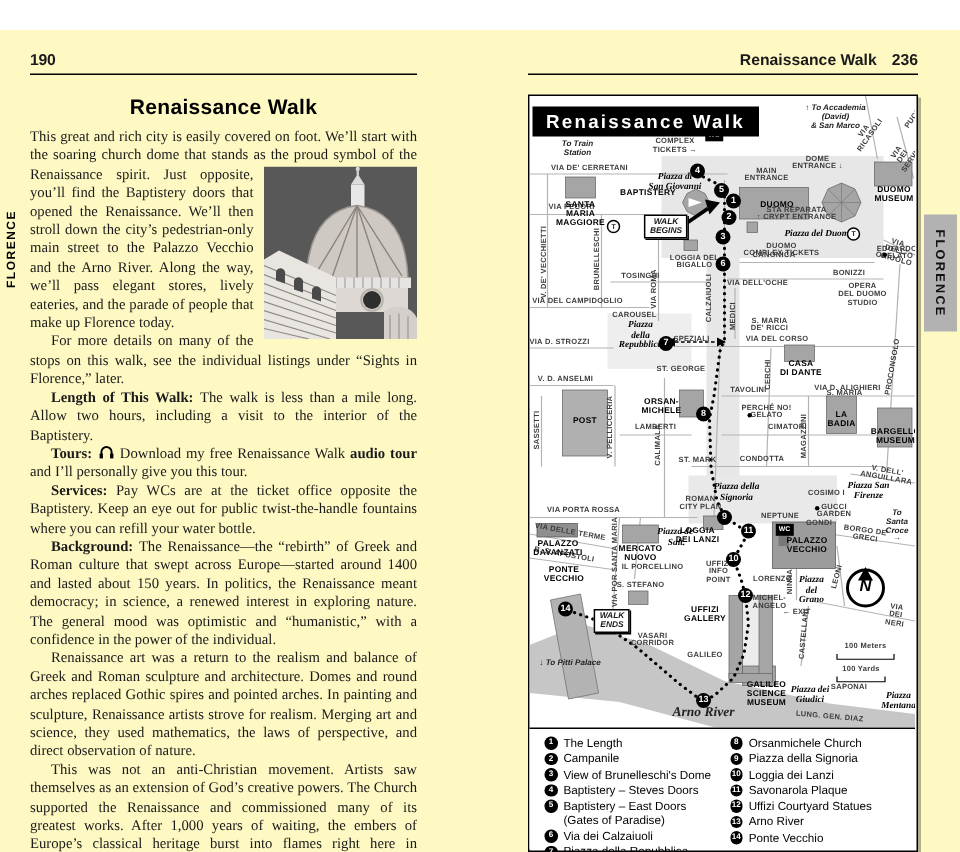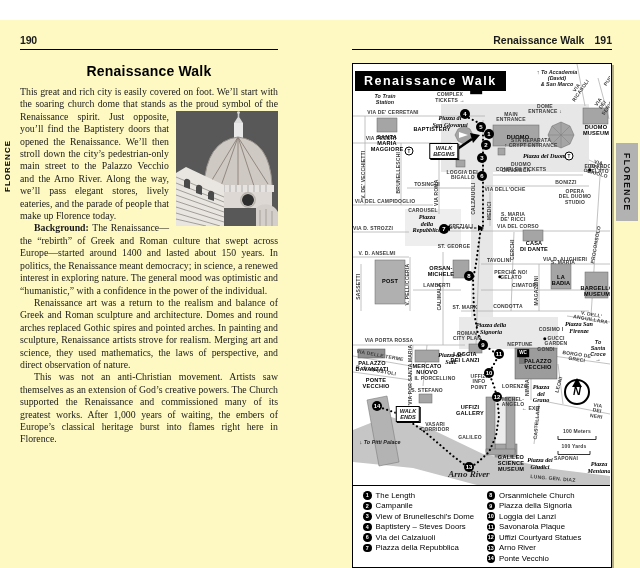--- a/index.html
+++ b/index.html
@@ -138,29 +138,37 @@
             <path d="M32,82 a3,3 0 0 1 6,2 l0,6 -6,-2 z"></path>
           </g>
 
         <path d="M80,97 a14,14 0 0 1 22,4 l0,14 -22,0 Z" fill="#d4cfca"></path>
         <g stroke="#948e88" stroke-width="0.7">
             <path d="M84,99 v16 M90,98 v17 M96,100 v15"></path>
           </g>
       </svg>
 
     <p class=""><span>This great and rich city is easily covered on foot. We’ll start with the soaring church dome that stands as the proud symbol of the Renaissance spirit. Just opposite, you’ll find the Baptistery doors that opened the Renaissance. We’ll then stroll down the city’s pedestrian-only main street to the Palazzo Vecchio and the Arno River. Along the way, we’ll pass elegant stores, lively eateries, and the parade of people that make up Florence today.</span></p>
+        <p class="ind"><span>For more details on many of the stops on this walk, see the individual listings under “Sights in Florence,” later.</span></p>
+        <p class="ind"><span style="font-weight: bold;">Length of This Walk: </span><span>The walk is less than a mile long. Allow two hours, including a visit to the interior of the Baptistery.</span></p>
+        <p class="ind"><span style="font-weight: bold;">Tours: </span><svg class="hp" width="10" height="9" viewBox="0 0 10 9">
+            <path d="M1.6,8 V4.4 a3.4,3.4 0 0 1 6.8,0 V8" stroke="#000" stroke-width="1.3" fill="none"></path>
+            <rect x="0.4" y="5.4" width="2.2" height="3.2" fill="#000"></rect>
+            <rect x="7.4" y="5.4" width="2.2" height="3.2" fill="#000"></rect>
+          </svg><span> Download my free Renaissance Walk </span><span style="font-weight: bold;">audio tour</span><span> and I’ll personally give you this tour.</span></p>
+        <p class="ind"><span style="font-weight: bold;">Services: </span><span>Pay WCs are at the ticket office opposite the Baptistery. Keep an eye out for public twist-the-handle fountains where you can refill your water bottle.</span></p>
         <p class="ind"><span style="font-weight: bold;">Background: </span><span>The Renaissance—the “rebirth” of Greek and Roman culture that swept across Europe—started around 1400 and lasted about 150 years. In politics, the Renaissance meant democracy; in science, a renewed interest in exploring nature. The general mood was optimistic and “humanistic,” with a confidence in the power of the individual.</span></p>
         <p class="ind"><span>Renaissance art was a return to the realism and balance of Greek and Roman sculpture and architecture. Domes and round arches replaced Gothic spires and pointed arches. In painting and sculpture, Renaissance artists strove for realism. Merging art and science, they used mathematics, the laws of perspective, and direct observation of nature.</span></p>
         <p class="ind"><span>This was not an anti-Christian movement. Artists saw themselves as an extension of God’s creative powers. The Church supported the Renaissance and commissioned many of its greatest works. After 1,000 years of waiting, the embers of Europe’s classical heritage burst into flames right here in Florence.</span></p>
       </div>
   </div>
 
   <div id="right-header">
     <span>Renaissance Walk</span>
-    <span>191</span>
+    <span>236</span>
   </div>
 
   <div id="tab-right">FLORENCE</div>
 
   <div id="map-frame">
     <div id="map-area">
       <svg id="map-base" width="257" height="421" viewBox="0 0 257 421" xmlns="http://www.w3.org/2000/svg">
         <rect width="257" height="421" fill="#ffffff"></rect>
 
         <rect x="88" y="40" width="148" height="68" fill="#e7e7e7"></rect>
@@ -454,20 +462,25 @@
           </div>
           <div class="legend-item">
             <span class="lnum">3</span>
             <span class="txt">View of Brunelleschi's Dome</span>
           </div>
           <div class="legend-item">
             <span class="lnum">4</span>
             <span class="txt">Baptistery – Steves Doors</span>
           </div>
           <div class="legend-item">
+            <span class="lnum">5</span>
+            <span class="txt">Baptistery – East Doors
+(Gates of Paradise)</span>
+          </div>
+          <div class="legend-item">
             <span class="lnum">6</span>
             <span class="txt">Via dei Calzaiuoli</span>
           </div>
           <div class="legend-item">
             <span class="lnum">7</span>
             <span class="txt">Piazza della Repubblica</span>
           </div>
         </div>
       <div class="legend-col">
           <div class="legend-item">

